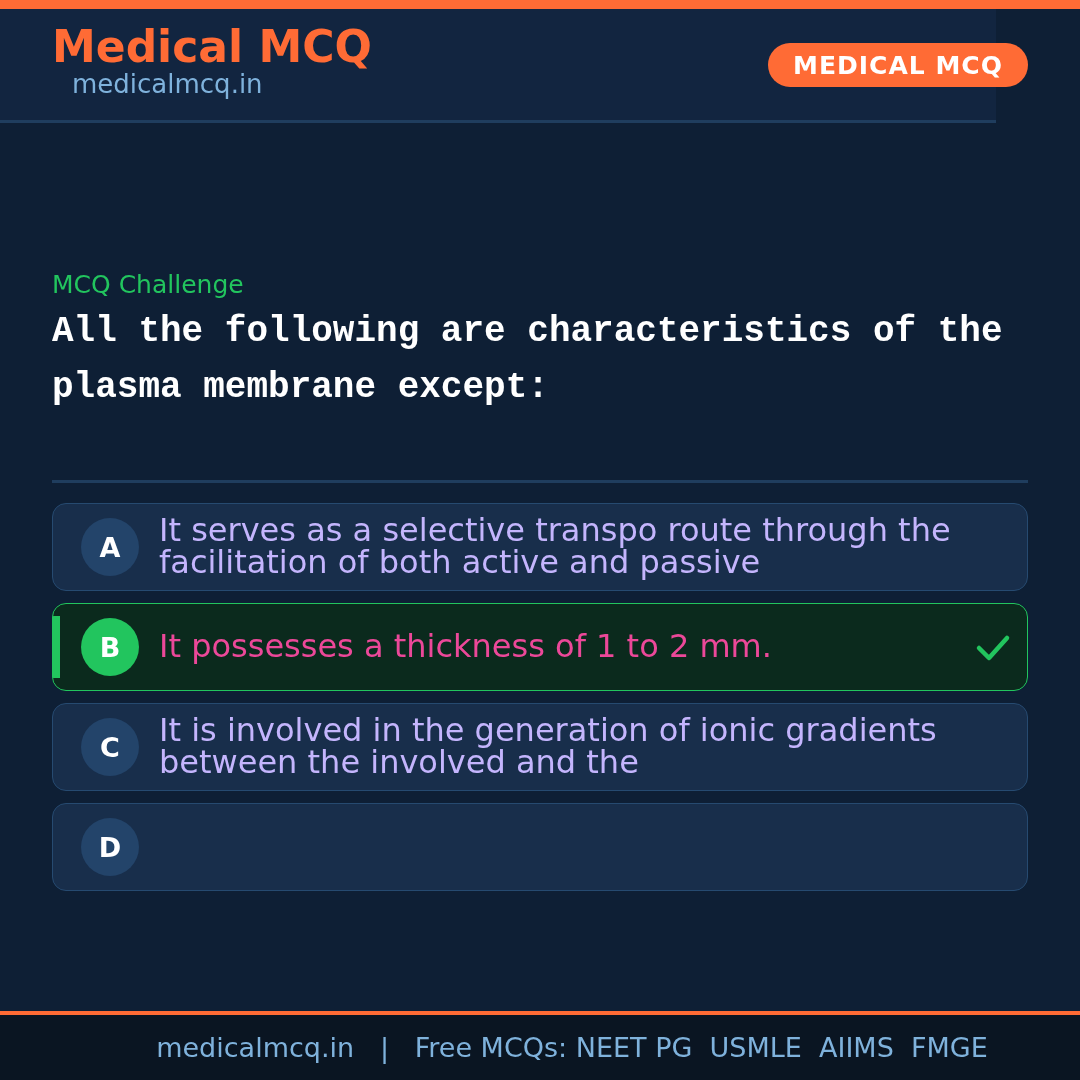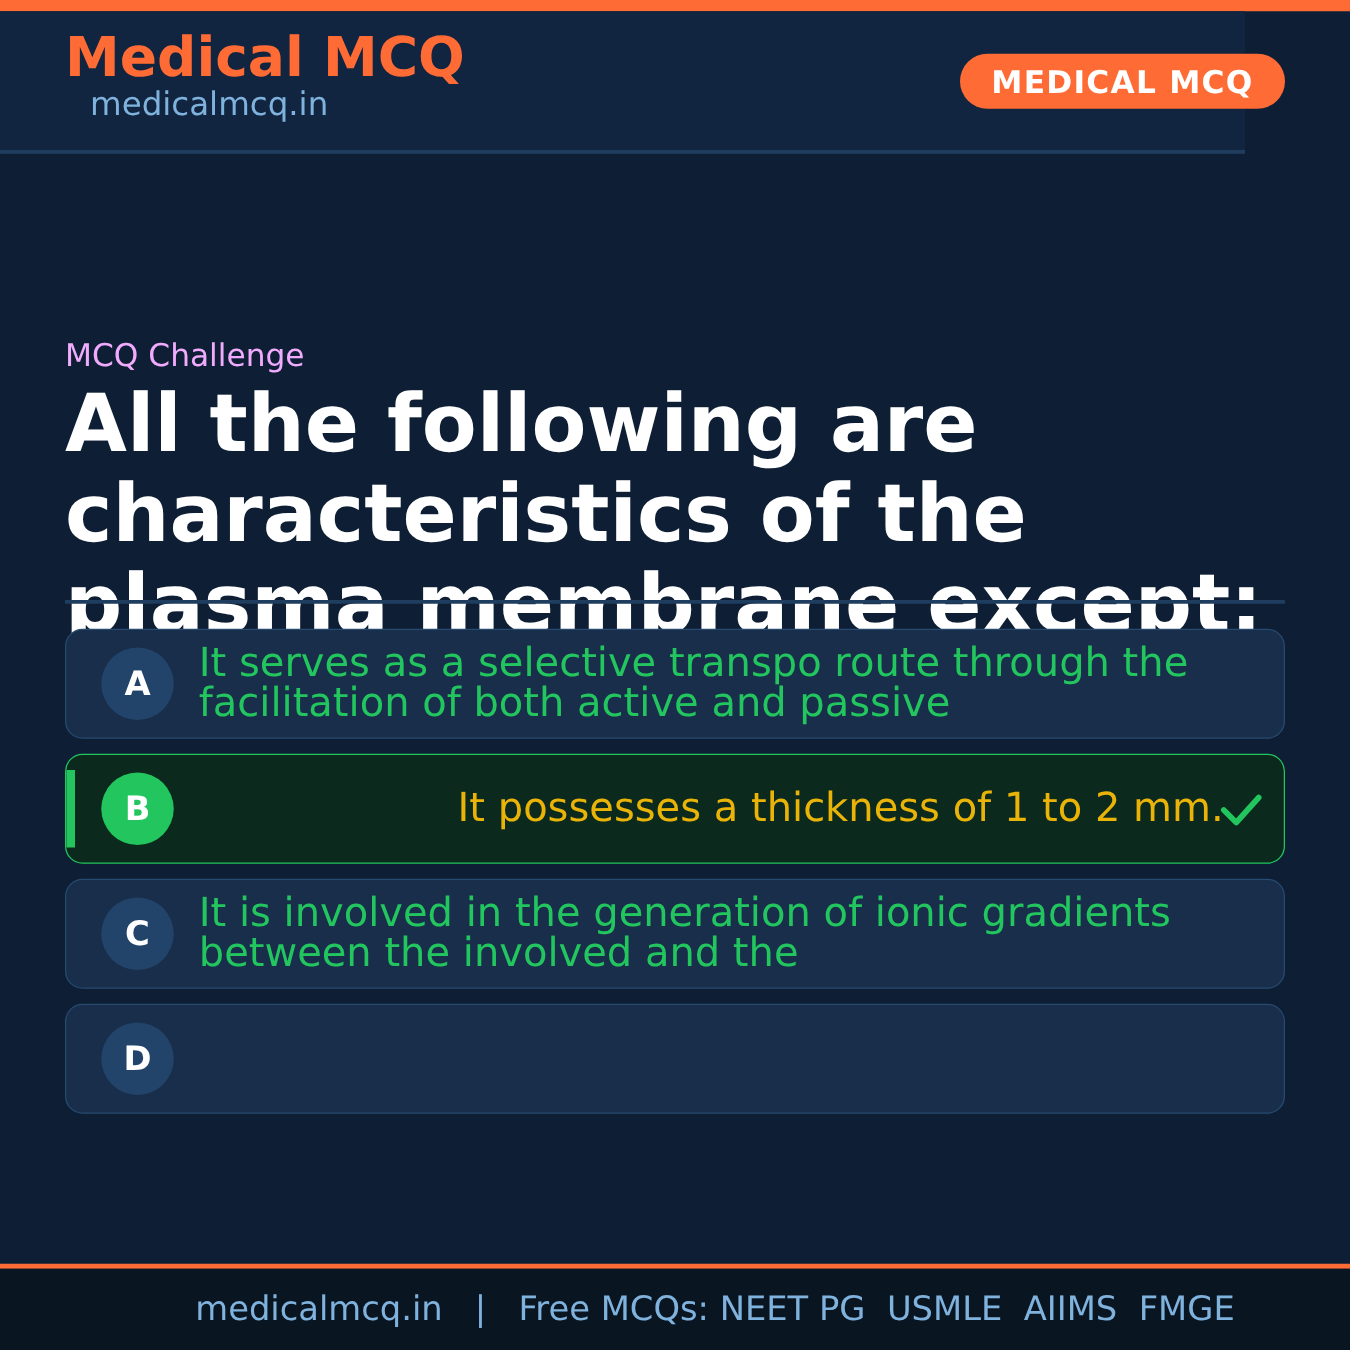--- a/index.html
+++ b/index.html
@@ -25,46 +25,46 @@
     }
     .badge {
       position: absolute; left: 768px; top: 34px; width: 260px; height: 44px;
       background: #ff6b35; border-radius: 22px;
       color: #ffffff; font-weight: bold; font-size: 25px;
       display: flex; align-items: center; justify-content: center;
       letter-spacing: 1px;
     }
     .kicker {
       position: absolute; left: 52px; top: 270px;
-      font-size: 25px; color: #f0abfc;
+      font-size: 25px; color: #22c55e;
     }
     .question {
       position: absolute; left: 52px; top: 304px; width: 980px;
-      font-size: 64px; font-weight: bold; color: #ffffff; line-height: 72px;
+      font-size: 36px; font-weight: bold; color: #ffffff; line-height: 56px; font-family: Liberation Mono, monospace;
     }
     .divider { position: absolute; left: 52px; top: 480px; width: 976px; height: 3px; background: #1f3d5e; }
     .option {
       position: absolute; left: 52px; width: 974px; height: 86px;
       background: #182e4b; border: 1px solid #264a70; border-radius: 14px;
       overflow: hidden;
     }
     .option.correct { background: #0b2a1d; border-color: #22c55e; }
     .option .accent { position: absolute; left: 0; top: 12px; width: 7px; height: 62px; background: #22c55e; }
     .option .letter {
       position: absolute; left: 28px; top: 14px; width: 58px; height: 58px; border-radius: 50%;
       background: #23446a; color: #ffffff; font-weight: bold; font-size: 27px;
       display: flex; align-items: center; justify-content: center;
     }
     .option.correct .letter { background: #22c55e; }
     .option .text {
       position: absolute; left: 106px; top: 10px; width: 820px;
-      font-size: 32px; line-height: 32px; color: #22c55e;
+      font-size: 32px; line-height: 32px; color: #c4b5fd;
       height: 66px; overflow: hidden;
     }
-    .option.correct .text { color: #eab308; top: 26px; text-align: right; }
+    .option.correct .text { color: #ec4899; top: 26px; }
     .option .check {
       position: absolute; right: 16px; top: 28px; width: 36px; height: 30px;
     }
     .footer-line { position: absolute; left: 0; top: 1011px; width: 1080px; height: 4px; background: #ff6b35; }
     .footer {
       position: absolute; left: 0; top: 1015px; width: 1080px; height: 65px;
       background: #0a1522;
       display: flex; align-items: center; justify-content: center;
       font-size: 27px; color: #7fb2dc; white-space: pre; padding-left: 32px;
     }

